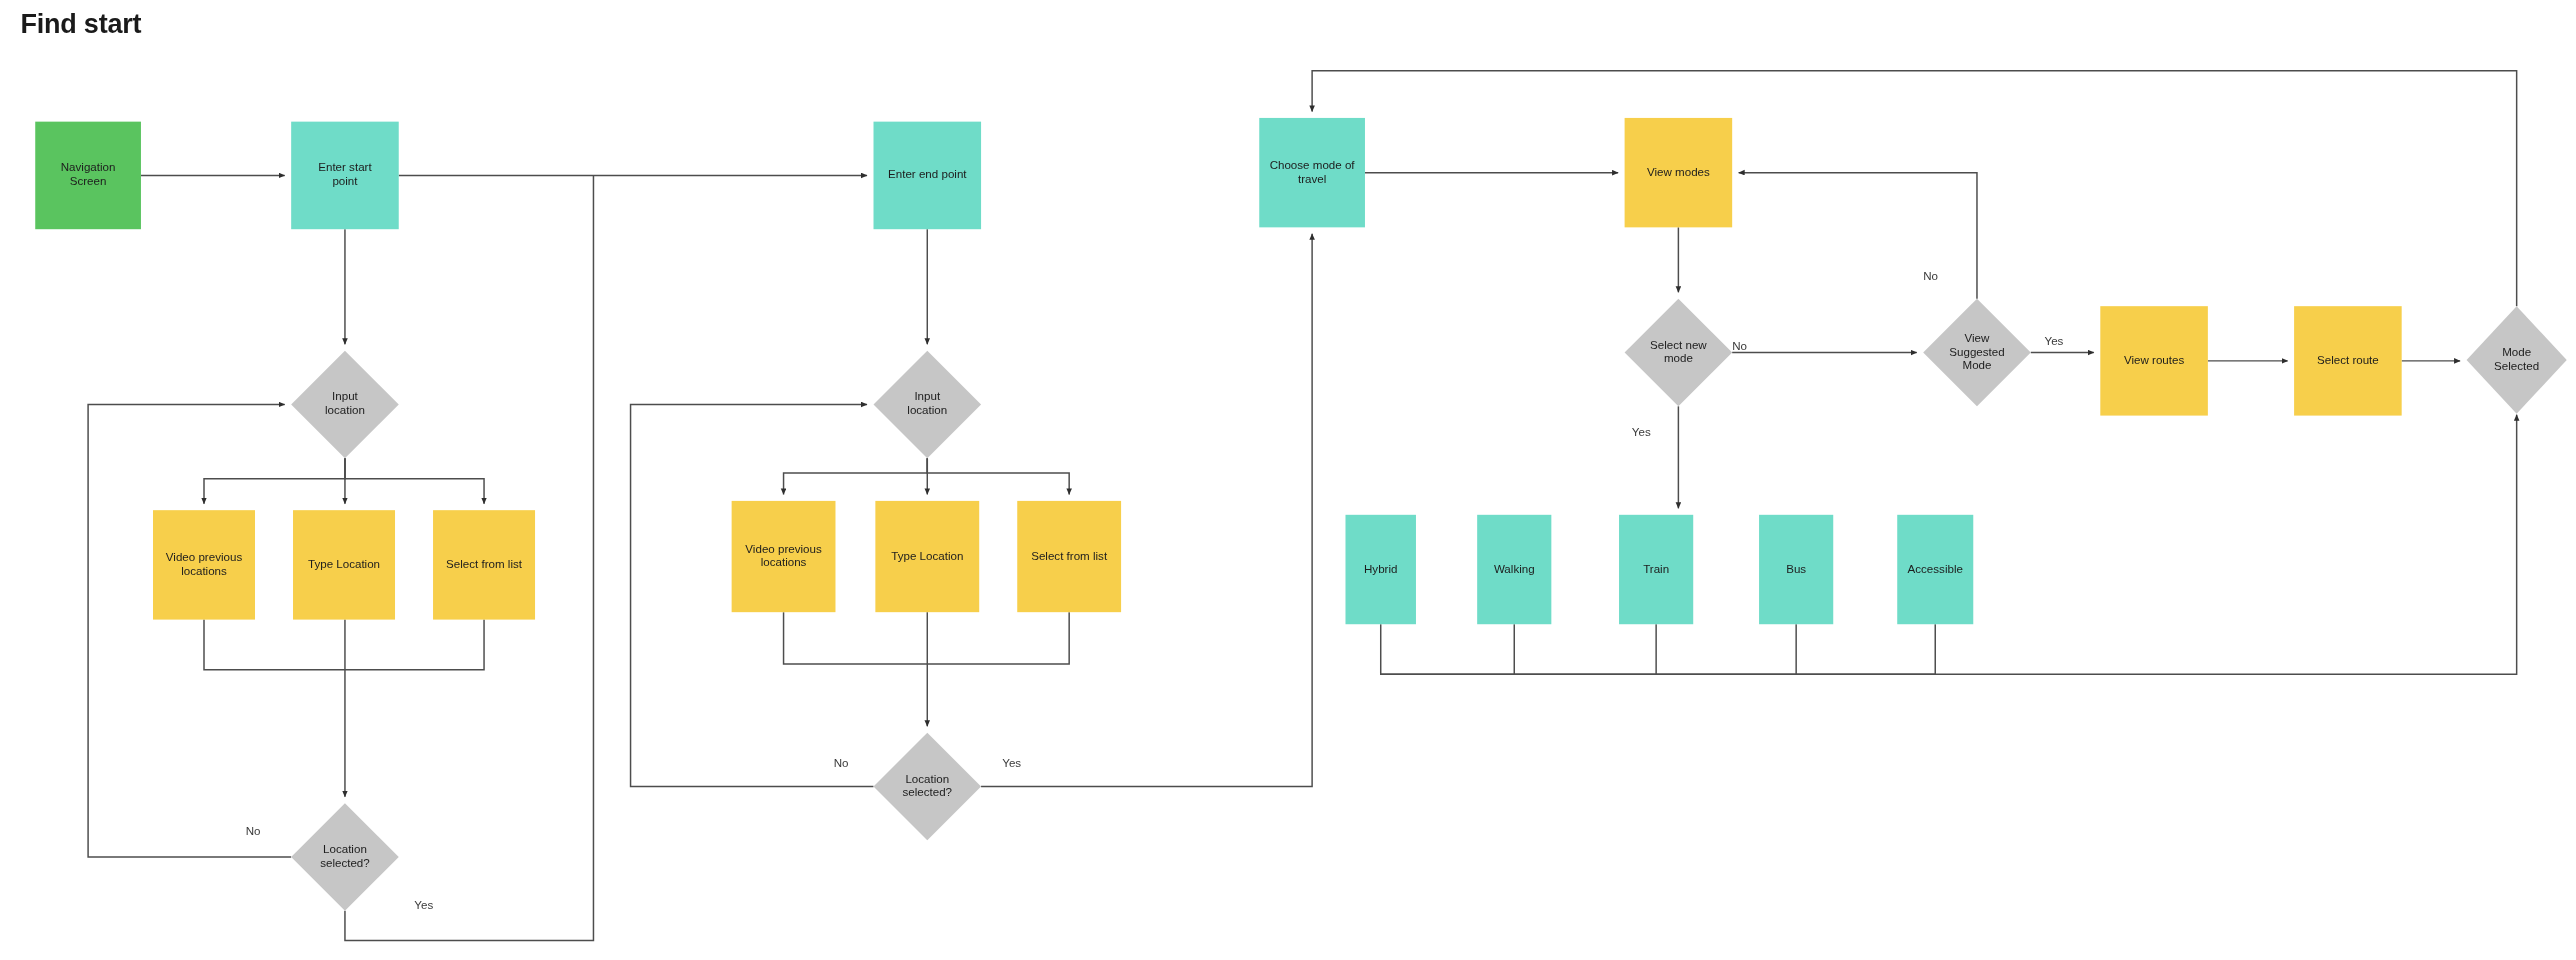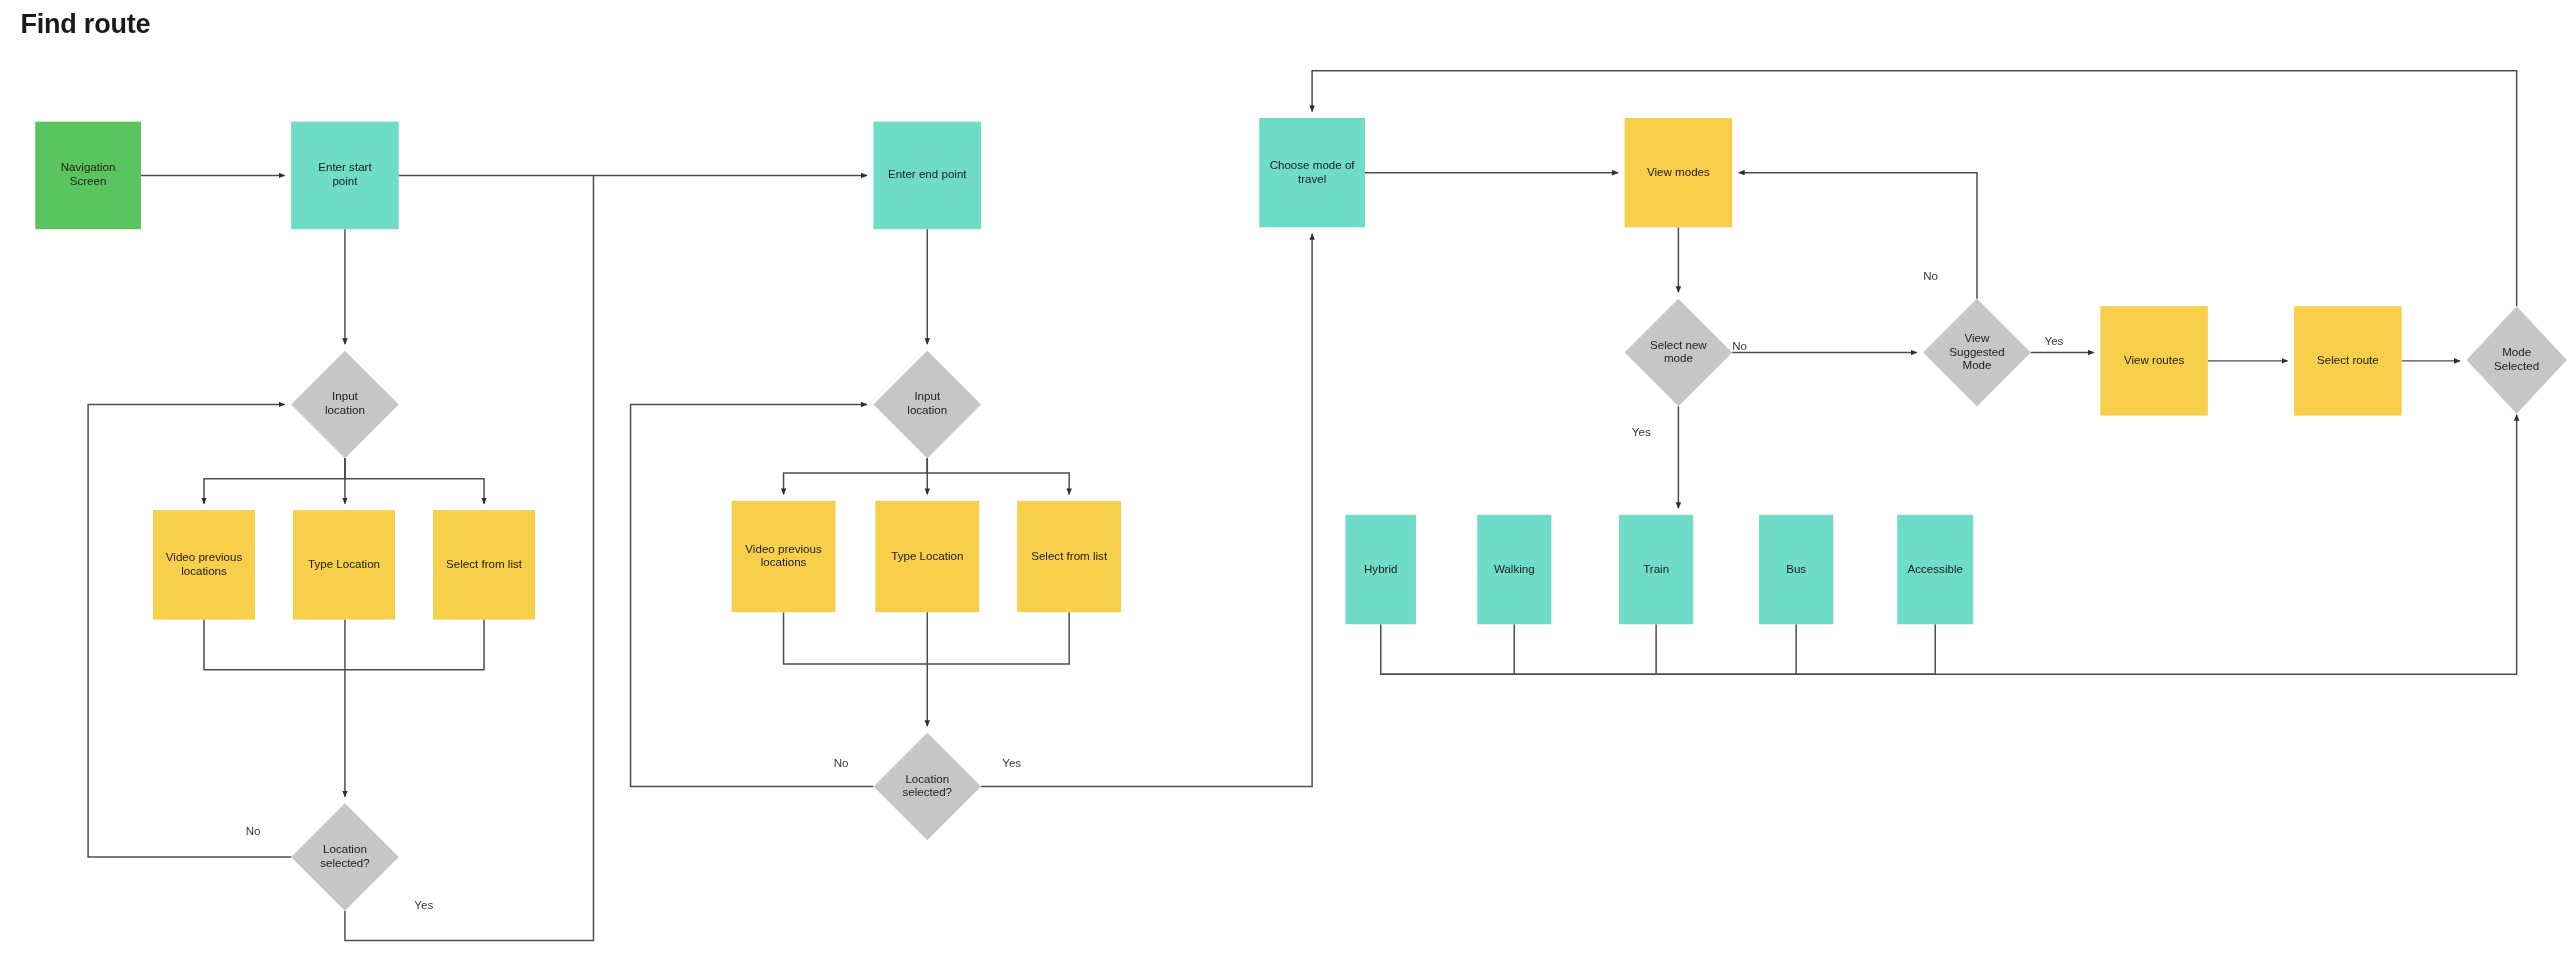--- a/index.html
+++ b/index.html
@@ -16,21 +16,21 @@
   .edgeLabel{
     font-family:"Liberation Sans",sans-serif;
     font-size:12.5px;fill:#3a3a3a;text-anchor:middle;dominant-baseline:middle;
   }
   .shape{stroke:none;}
   .edge{fill:none;stroke:#4d4d4d;stroke-width:1.6px;}
 </style>
 </head>
 <body>
 
-<div id="page-title">Find route</div>
+<div id="page-title">Find start</div>
 
 <svg id="canvas" viewBox="0 0 2778 1036" width="2576" height="961" xmlns="http://www.w3.org/2000/svg">
   <defs>
     <marker id="arrowhead" markerWidth="8" markerHeight="8" refX="6.5" refY="3" orient="auto" markerUnits="userSpaceOnUse">
       <path d="M0,0 L7,3 L0,6 z" fill="#2e2e2e"></path>
     </marker>
   </defs>
   <g id="edges-layer">
       <path d="M152,189 L307,189" class="edge" stroke="#4d4d4d" marker-end="url(#arrowhead)"></path>
       <path d="M372,247 L372,371" class="edge" stroke="#4d4d4d" marker-end="url(#arrowhead)"></path>

